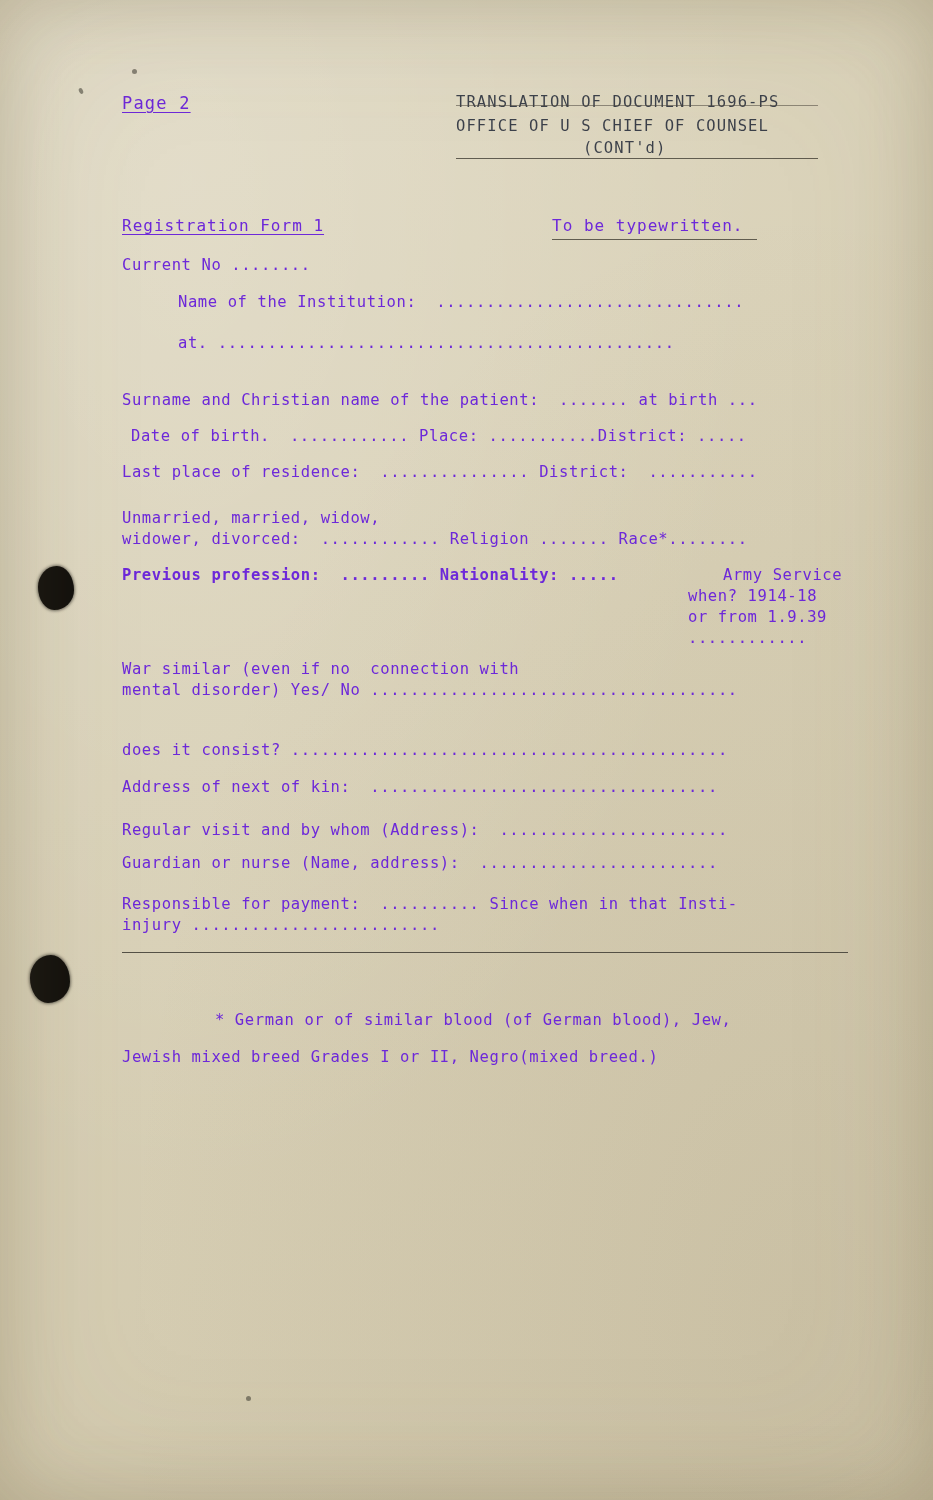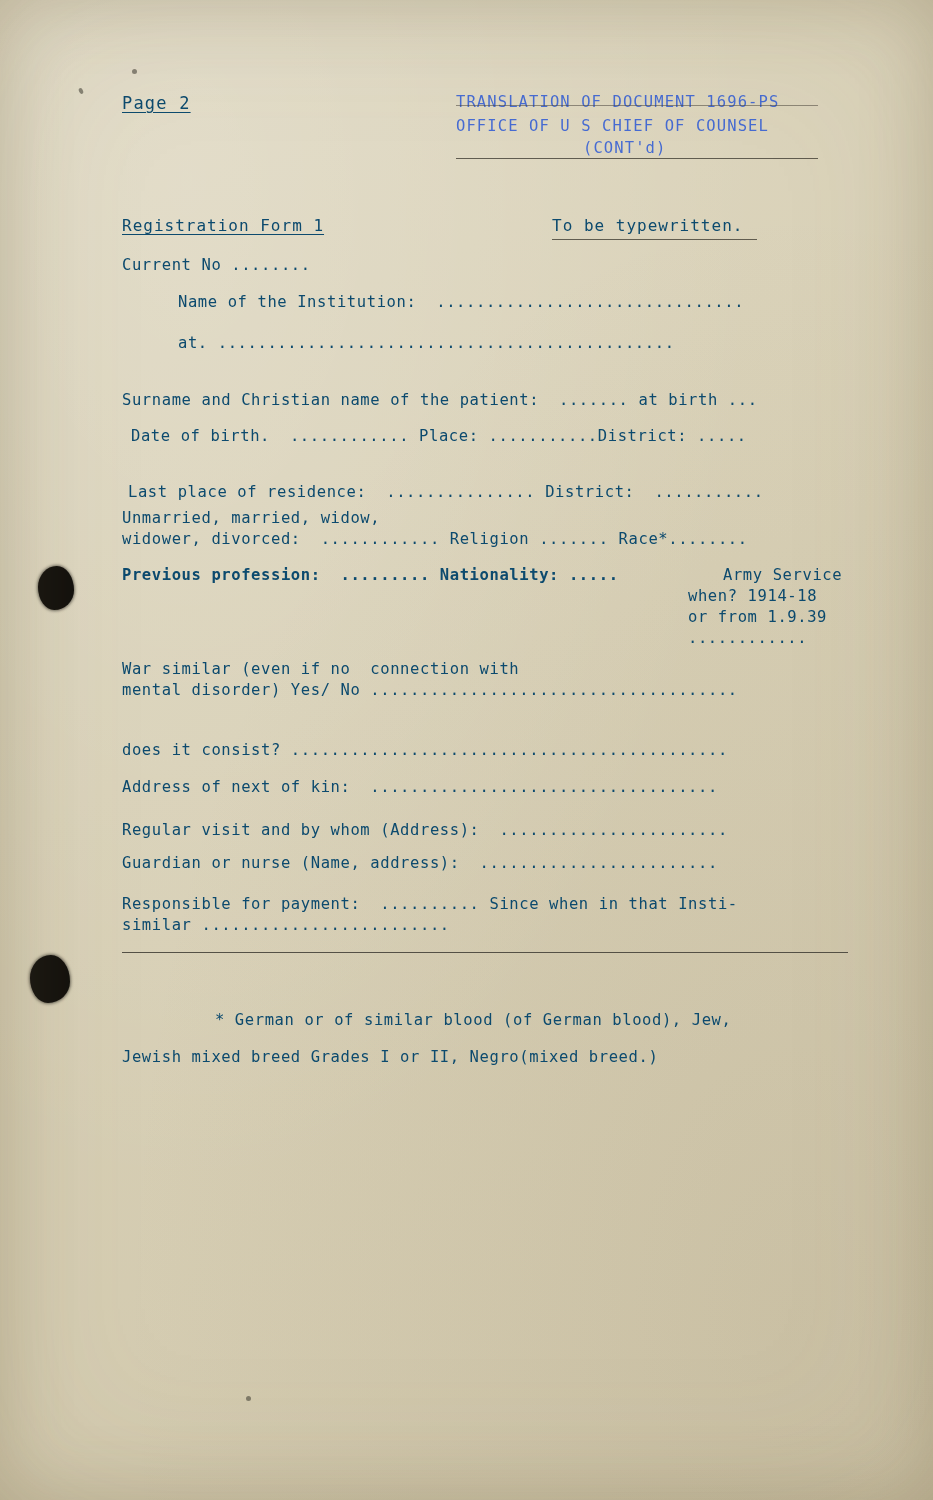--- a/index.html
+++ b/index.html
@@ -33,28 +33,28 @@
   .content {
     position: absolute;
     inset: 0;
     font-size: 15.5px;
     line-height: 1.0;
     letter-spacing: 0.6px;
   }
   .t {
     position: absolute;
     white-space: pre;
-    color: #0c4a6e;
+    color: #6d28d9;
   }
   .ul {
     text-decoration: underline;
     text-underline-offset: 3px;
   }
   .hdr {
-    color: #1d4ed8;
+    color: #0f172a;
   }
   .hdr-rule {
     position: absolute;
     height: 1px;
     background: #4a463c;
     opacity: 0.85;
   }
   .divider {
     position: absolute;
     height: 1px;
@@ -105,21 +105,21 @@
   <div class="t" style="left:122px; top:258px;">Current No ........</div>
 
   <div class="t" style="left:178px; top:295px;">Name of the Institution:  ...............................</div>
 
   <div class="t" style="left:122px; top:393px;">Surname and Christian name of the patient:  ....... at birth ...</div>
 
   <div class="t" style="left:178px; top:336px;">at. ..............................................</div>
 
   <div class="t" style="left:131px; top:429px;">Date of birth.  ............ Place: ...........District: .....</div>
 
-  <div class="t" style="left:128px; top:465px;margin-top:20px;">Last place of residence:  ............... District:  ...........</div>
+  <div class="t" style="left:122px; top:465px;">Last place of residence:  ............... District:  ...........</div>
 
   <div class="t" style="left:122px; top:511px;text-align:center;">Unmarried, married, widow,</div>
   <div class="t" style="left:122px; top:532px;">widower, divorced:  ............ Religion ....... Race*........</div>
 
   <div class="t" style="left:122px; top:568px;font-weight:bold;">Previous profession:  ......... Nationality: .....</div>
 
   <div class="t" style="left:688px; top:568px;margin-left:35px;">Army Service</div>
   <div class="t" style="left:688px; top:589px;">when? 1914-18</div>
   <div class="t" style="left:688px; top:610px;">or from 1.9.39</div>
   <div class="t" style="left:688px; top:631px;">............</div>
@@ -129,21 +129,21 @@
 
   <div class="t" style="left:122px; top:743px;">does it consist? ............................................</div>
 
   <div class="t" style="left:122px; top:780px;">Address of next of kin:  ...................................</div>
 
   <div class="t" style="left:122px; top:823px;">Regular visit and by whom (Address):  .......................</div>
 
   <div class="t" style="left:122px; top:856px;">Guardian or nurse (Name, address):  ........................</div>
 
   <div class="t" style="left:122px; top:897px;">Responsible for payment:  .......... Since when in that Insti-</div>
-  <div class="t" style="left:122px; top:918px;">similar .........................</div>
+  <div class="t" style="left:122px; top:918px;">injury .........................</div>
 
   <div class="divider" style="left:122px; top:952px; width:726px;"></div>
 
   <div class="t" style="left:215px; top:1013px;">* German or of similar blood (of German blood), Jew,</div>
   <div class="t" style="left:122px; top:1050px;">Jewish mixed breed Grades I or II, Negro(mixed breed.)</div>
 
 </div>
 
 <div class="edge-shade"></div>
 

